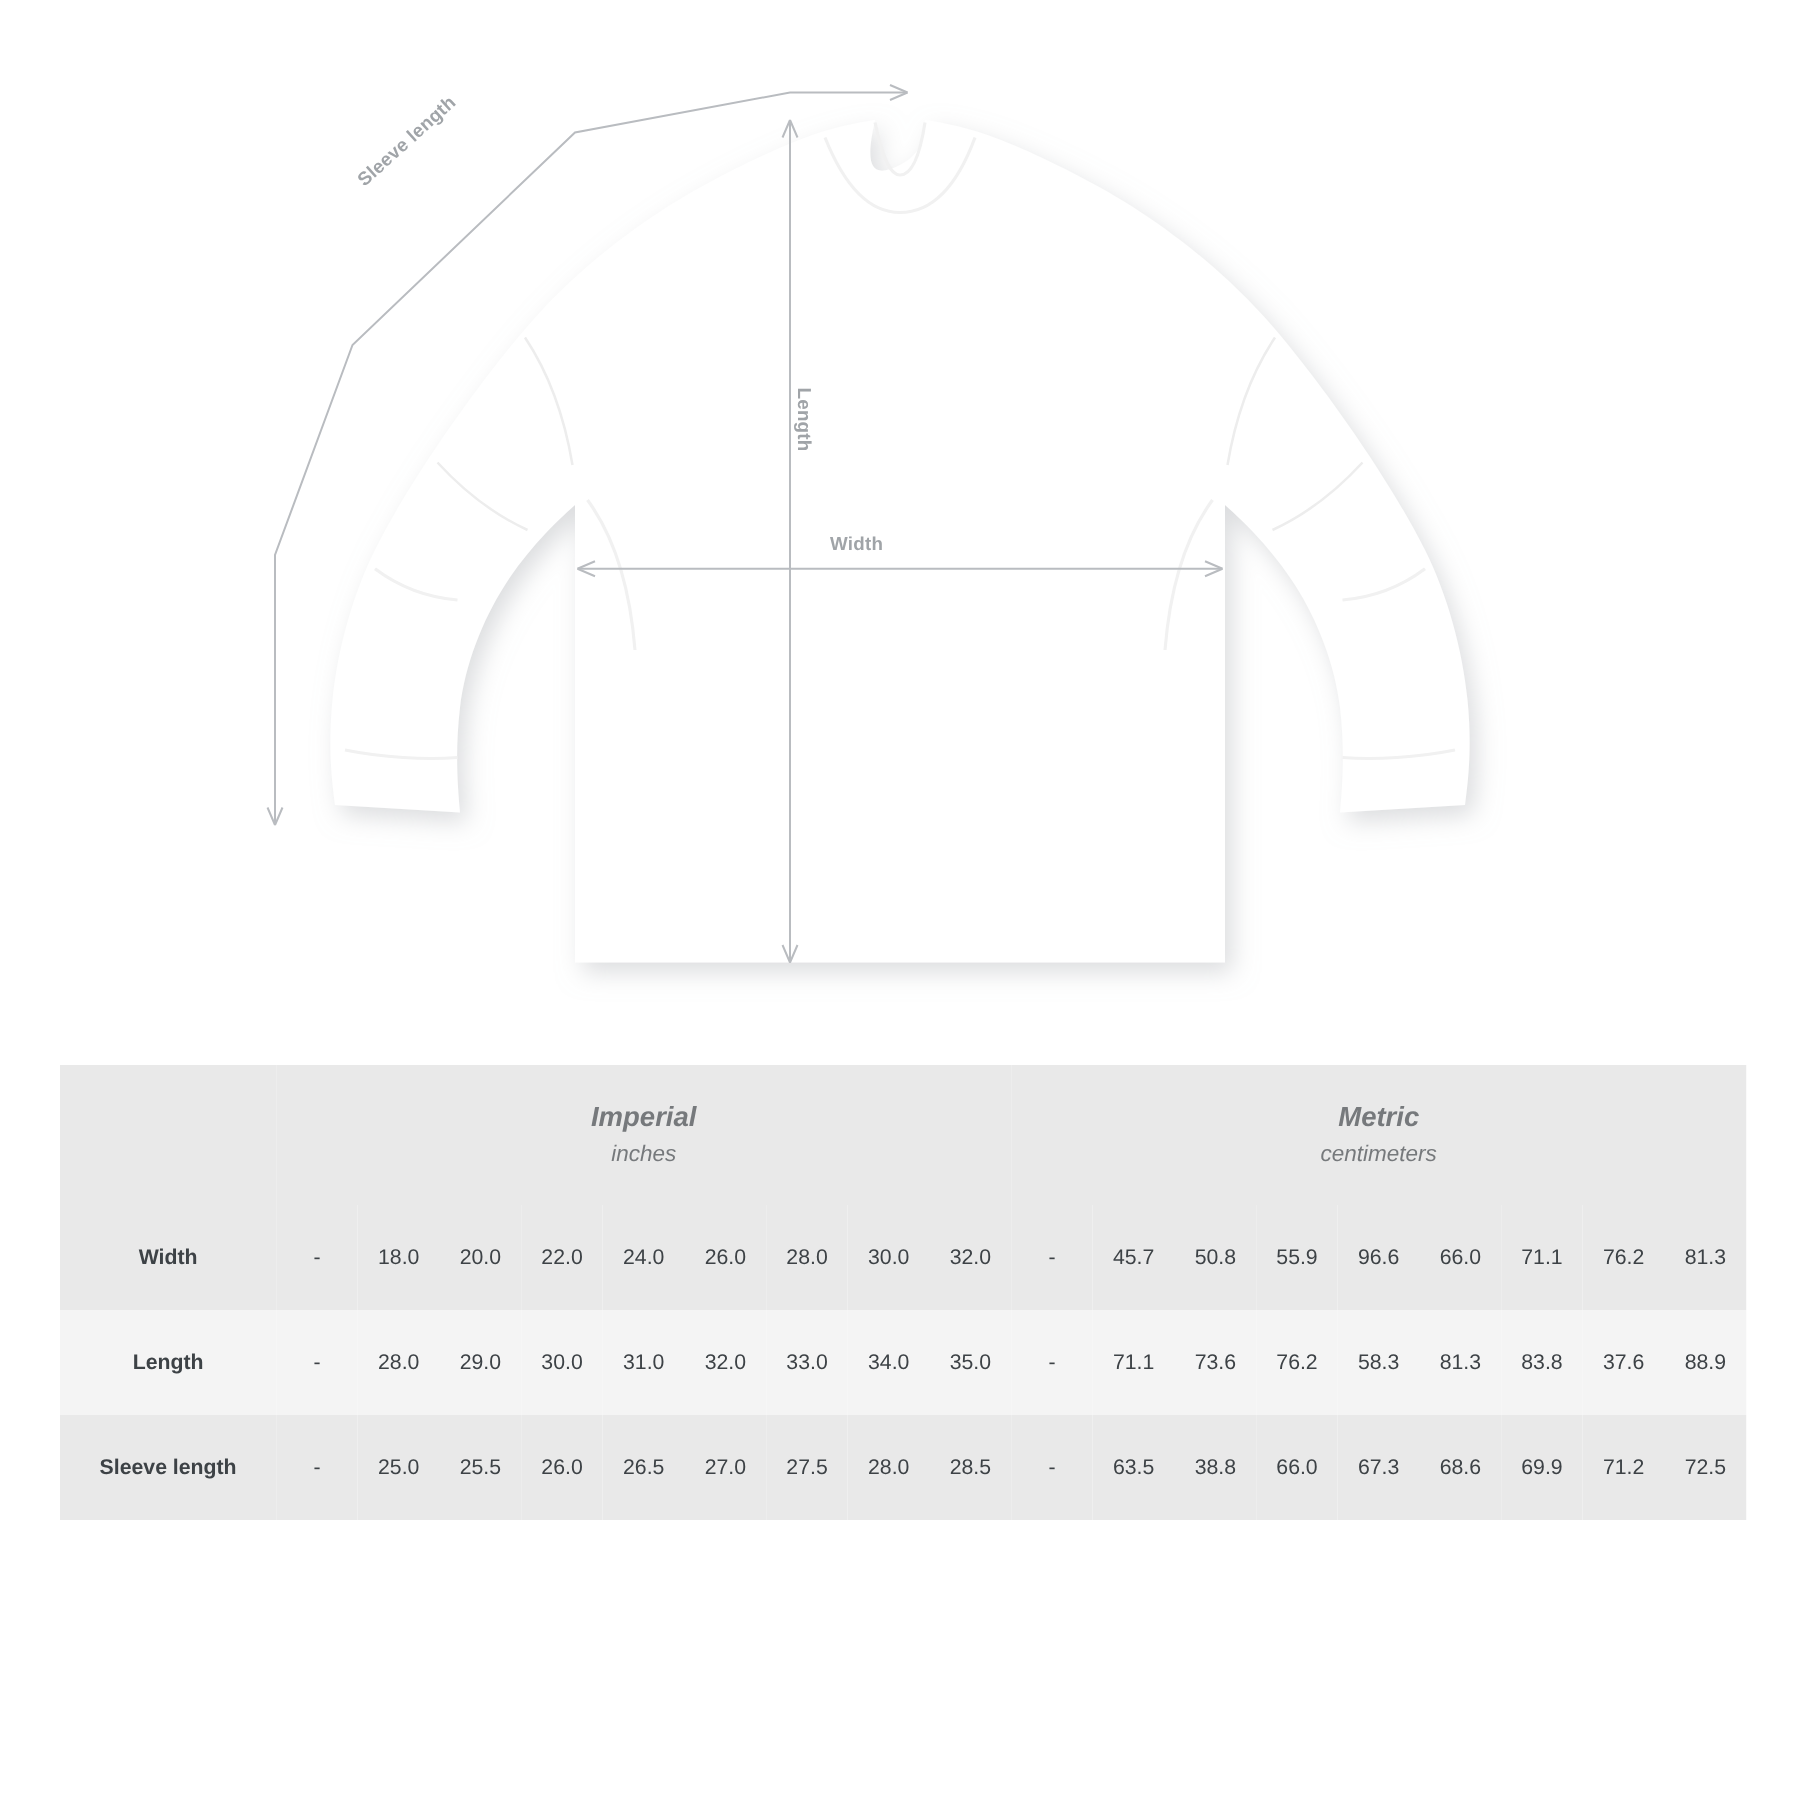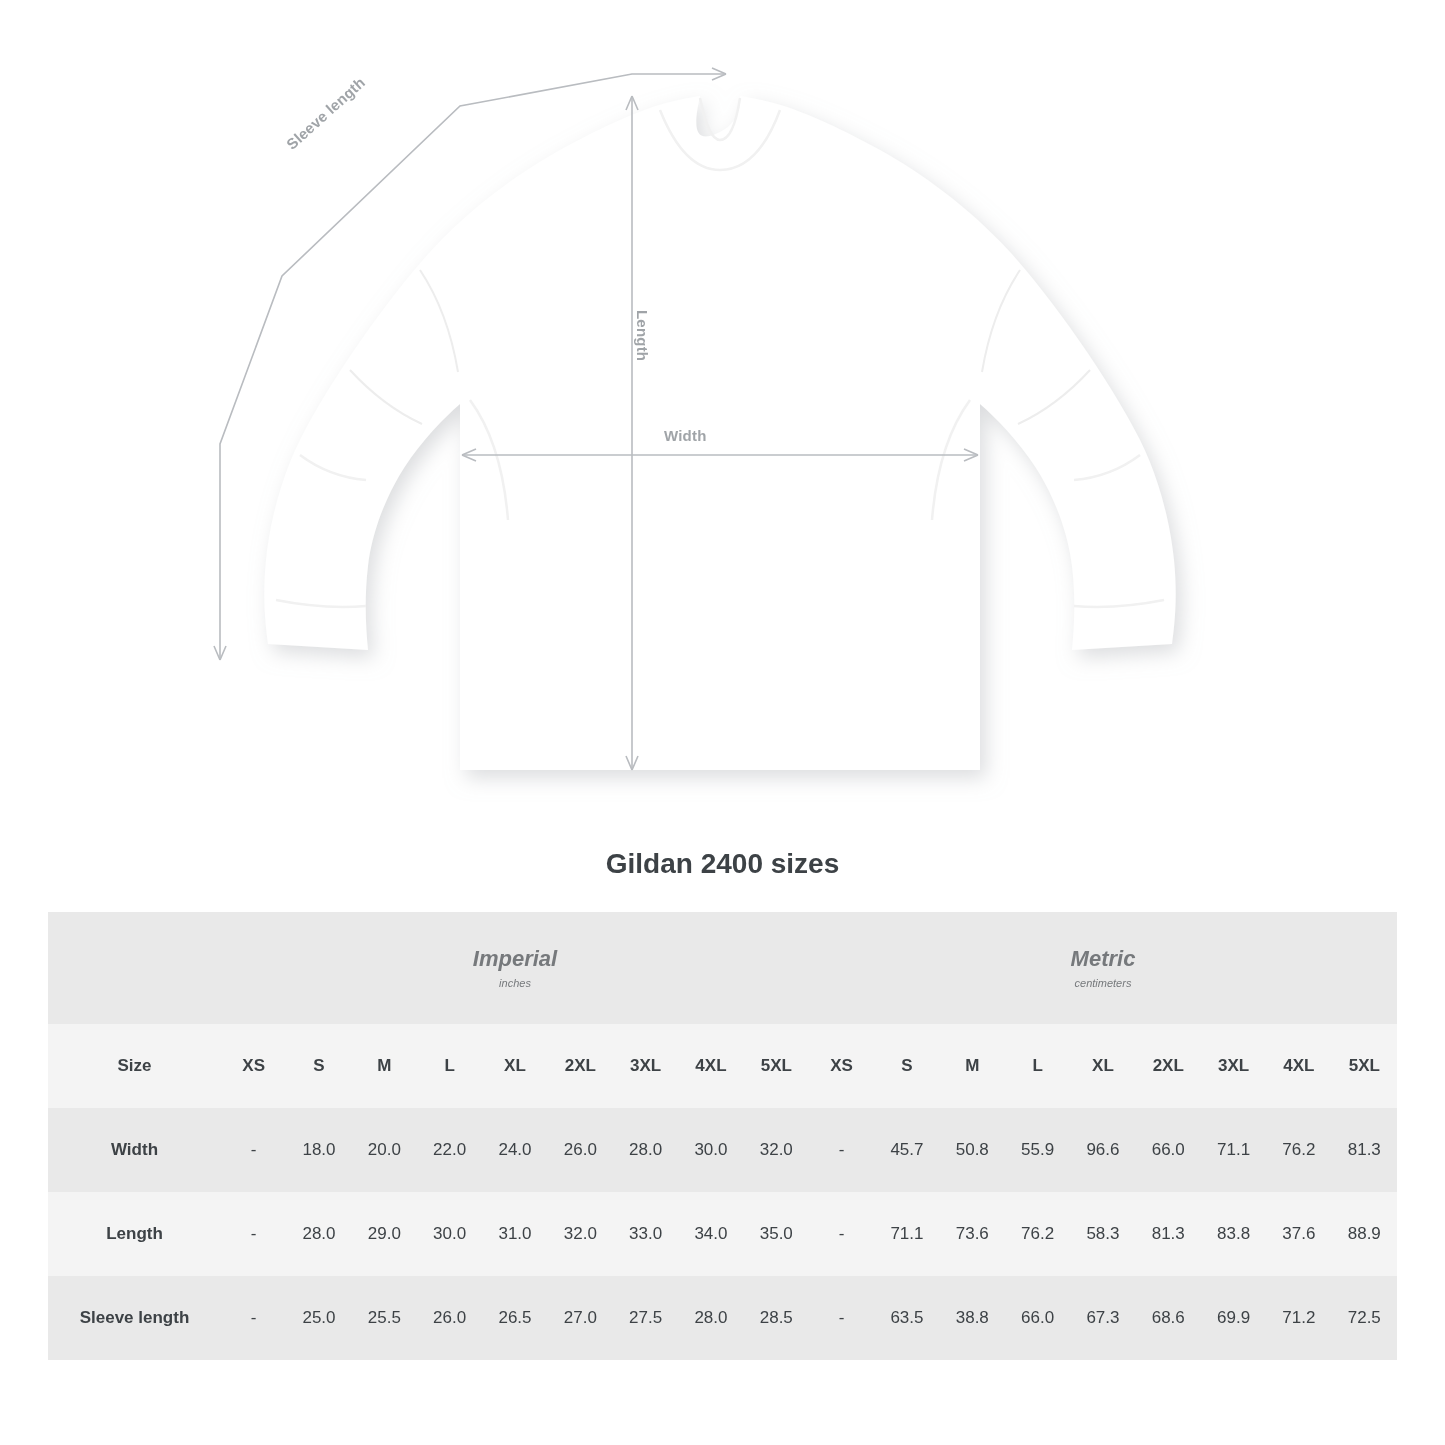--- a/index.html
+++ b/index.html
@@ -81,21 +81,21 @@
     vertical-align: middle;
   }
   .unit-head .u-name {
     font-size: 22px;
     font-weight: bold;
     font-style: italic;
     color: #76797c;
     line-height: 1.1;
   }
   .unit-head .u-sub {
-    font-size: 11px;
+    font-size: 18px;
     font-style: italic;
     color: #76797c;
     margin-top: 6px;
   }
   .unit-head.blank { background: #e9e9e9; }
 
   tbody tr { height: 84px; }
   tbody tr.r-odd td { background: #e9e9e9; }
   tbody tr.r-even td { background: #f4f4f4; }
 
@@ -193,61 +193,39 @@
         <path d="M220,660 L214,646 M220,660 L226,646"></path>
       </g>
     </svg>
 
     <div class="dim-label width-label">Width</div>
     <div class="dim-label length-label">Length</div>
     <div class="dim-label sleeve-label">Sleeve length</div>
   </div>
 
   <div class="title-block">
-    <h1 class="chart-title">Gildan 2400 sizes</h1>
   </div>
 
   <div class="table-wrap">
     <table class="sizes">
       <colgroup>
         <col class="rowhead">
       </colgroup>
       <thead>
         <tr>
           <td class="unit-head blank"></td>
           <td class="unit-head" colspan="9">
             <div class="u-name">Imperial</div>
             <div class="u-sub">inches</div>
           </td>
           <td class="unit-head" colspan="9">
             <div class="u-name">Metric</div>
             <div class="u-sub">centimeters</div>
           </td>
         </tr>
-        <tr class="cols">
-          <td>Size</td>
-          <td>XS</td>
-          <td>S</td>
-          <td>M</td>
-          <td>L</td>
-          <td>XL</td>
-          <td>2XL</td>
-          <td>3XL</td>
-          <td>4XL</td>
-          <td>5XL</td>
-          <td>XS</td>
-          <td>S</td>
-          <td>M</td>
-          <td>L</td>
-          <td>XL</td>
-          <td>2XL</td>
-          <td>3XL</td>
-          <td>4XL</td>
-          <td>5XL</td>
-        </tr>
       </thead>
       <tbody>
         <tr class="r-odd">
           <td class="rowhead">Width</td>
           <td>-</td>
           <td>18.0</td>
           <td>20.0</td>
           <td>22.0</td>
           <td>24.0</td>
           <td>26.0</td>

